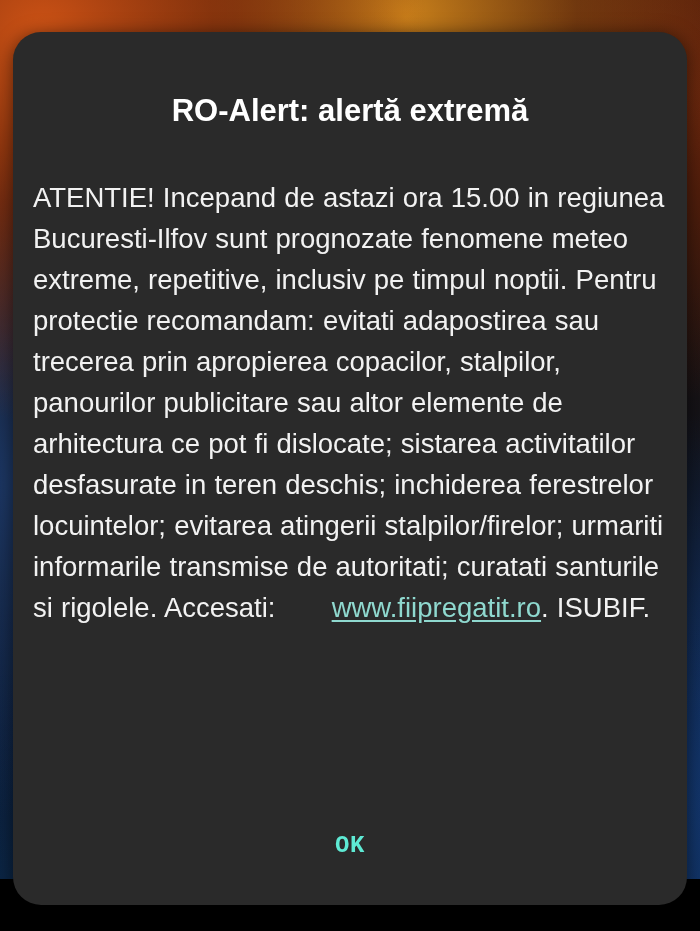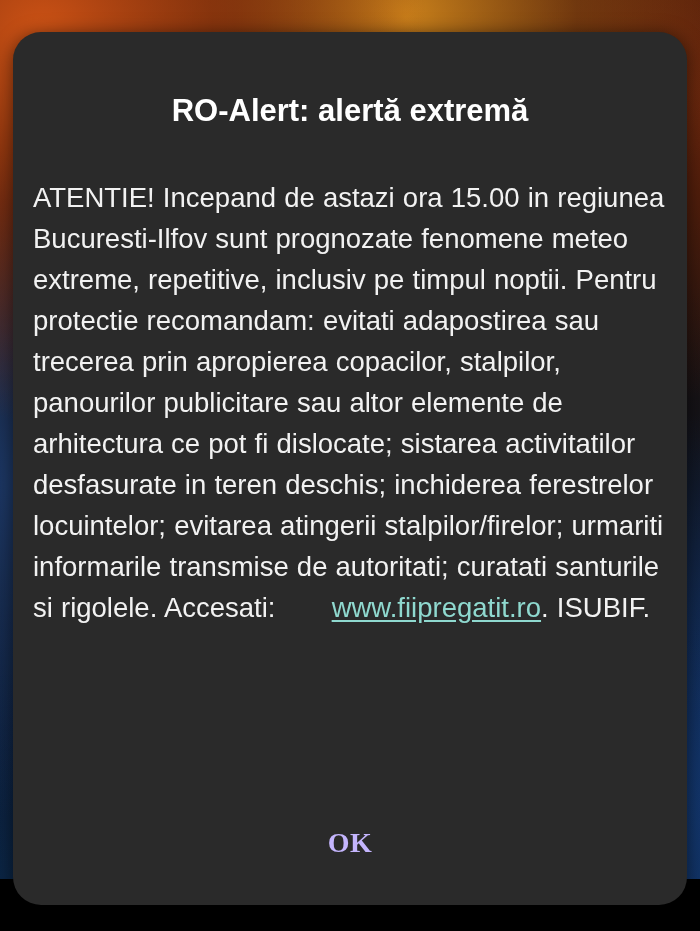--- a/index.html
+++ b/index.html
@@ -63,28 +63,28 @@
   }
   #dialog-actions {
     position: absolute;
     left: 0;
     right: 0;
     bottom: 36px;
     text-align: center;
   }
   #ok-button {
     display: inline-block;
-    color: #c4b5fd;
-    font-size: 28px;
+    color: #5eead4;
+    font-size: 24px;
     font-weight: bold;
     letter-spacing: 0.5px;
     padding: 10px 26px;
     background: transparent;
     border: none;
-    font-family: Liberation Serif, serif;
+    font-family: Liberation Mono, monospace;
     cursor: pointer;
   }
 </style>
 </head>
 <body>
 
 <div id="screen">
 
   <div id="dialog">
 

